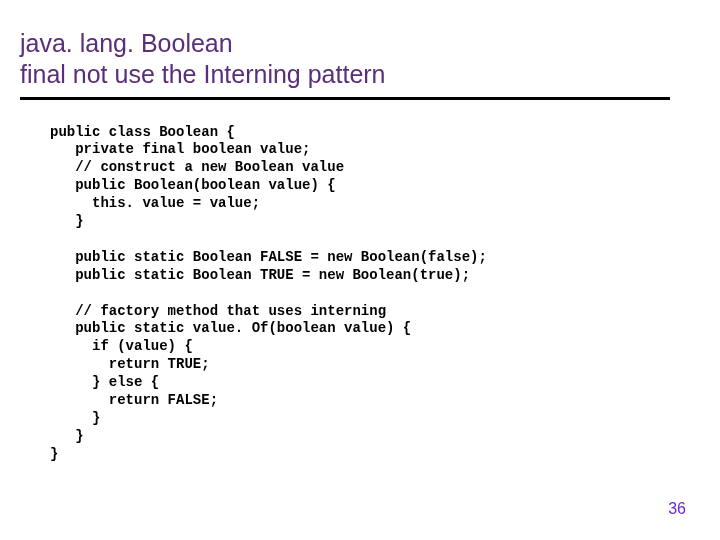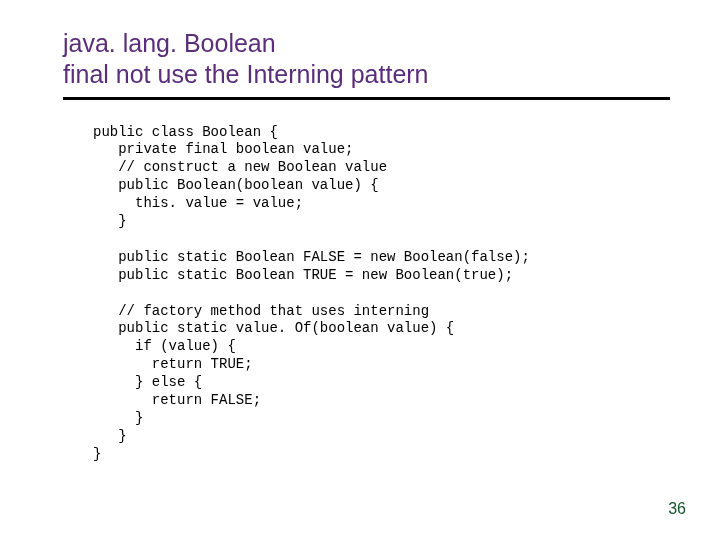--- a/index.html
+++ b/index.html
@@ -8,50 +8,50 @@
     width: 720px;
     height: 540px;
     background: #fff;
     font-family: Arial, Helvetica, sans-serif;
     position: relative;
   }
   .slide {
     box-sizing: border-box;
     width: 720px;
     height: 540px;
-    padding: 28px 50px 0 63px;
+    padding: 28px 50px 0 20px;
     position: relative;
   }
   .title {
     color: #5a2e7a;
     font-size: 25px;
     line-height: 1.25;
     font-weight: 400;
     margin: 0 0 6px 0;
   }
   .rule {
     border: none;
     border-top: 3px solid #000;
     margin: 4px 0 24px 0;
     width: 100%;
   }
   pre.code {
     margin: 0 0 0 30px;
     font-family: "Courier New", Courier, monospace;
     font-size: 14px;
     line-height: 1.28;
-    font-weight: normal;
+    font-weight: bold;
     white-space: pre;
     color: #000;
   }
   .page-num {
     position: absolute;
     right: 34px;
     bottom: 22px;
-    color: #14532d;
+    color: #6d28d9;
     font-size: 16px;
   }
 </style>
 </head>
 <body>
 
 <div class="slide">
   <h1 class="title">
     <span>java. lang. Boolean</span><br>
     <span>final not use the Interning pattern</span>

